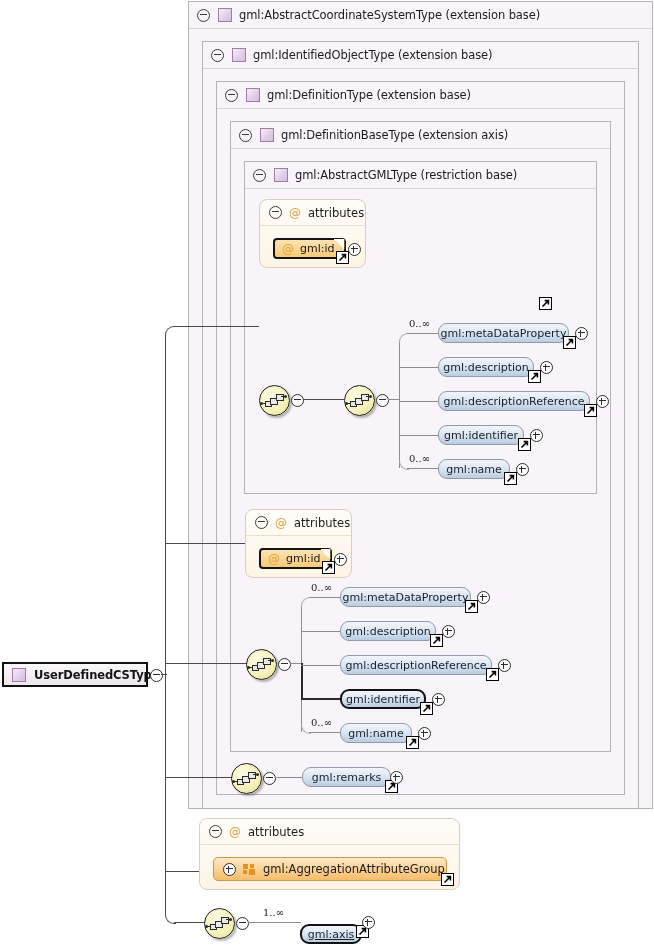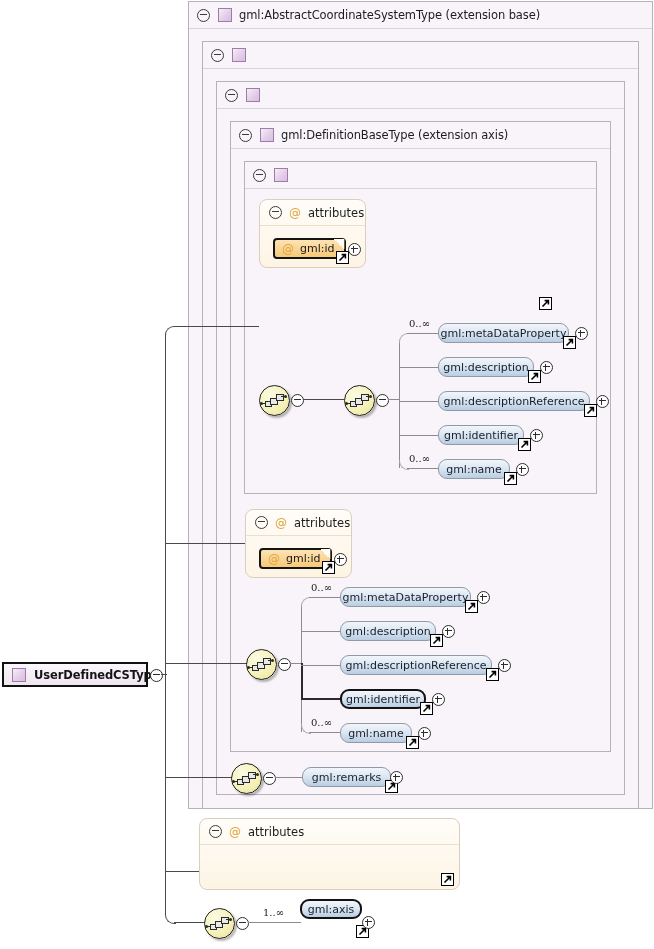--- a/index.html
+++ b/index.html
@@ -194,42 +194,45 @@
       <span class="toggle"></span>
       <span class="ico-ctype"></span>
       <span class="tb-title">gml:AbstractCoordinateSystemType (extension base)</span>
     </div>
   </div>
 
   <div class="typebox" style="left:202px;top:41px;width:437px;height:768px;">
     <div class="tb-head">
       <span class="toggle"></span>
       <span class="ico-ctype"></span>
+      <span class="tb-title">gml:IdentifiedObjectType (extension base)</span>
     </div>
   </div>
 
   <div class="typebox" style="left:216px;top:81px;width:409px;height:714px;">
     <div class="tb-head">
       <span class="toggle"></span>
       <span class="ico-ctype"></span>
+      <span class="tb-title">gml:DefinitionType (extension base)</span>
     </div>
   </div>
 
   <div class="typebox" style="left:230px;top:121px;width:381px;height:631px;">
     <div class="tb-head">
       <span class="toggle"></span>
       <span class="ico-ctype"></span>
       <span class="tb-title">gml:DefinitionBaseType (extension axis)</span>
     </div>
   </div>
 
   <div class="typebox" style="left:244px;top:161px;width:353px;height:333px;">
     <div class="tb-head">
       <span class="toggle"></span>
       <span class="ico-ctype"></span>
+      <span class="tb-title">gml:AbstractGMLType (restriction base)</span>
     </div>
   </div>
 
   <div class="rootbox" style="left:2px;top:662px;width:146px;">
     <span class="ico-ctype" style="margin-left:0;"></span>
     <span class="rt">UserDefinedCSType</span>
   </div>
   <span class="expand" style="left:150px;top:669px;"></span>
 
   <div class="ln v dark" style="left:165px;top:334px;height:581px;"></div>
@@ -484,41 +487,51 @@
   </div>
   <span class="expand plus" style="left:390px;top:771px;"></span>
 
   <div class="attrbox" style="left:199px;top:818px;width:261px;height:72px;">
     <div class="ab-head">
       <span class="toggle"></span>
       <span class="at-sign">@</span>
       <span class="ab-title">attributes</span>
     </div>
   </div>
+  <div class="agpill" style="left:213px;top:857px;width:234px;">
+    <span class="expand plus" style="position:relative;left:0;top:0;flex:0 0 auto;"></span>
+    <span class="ico-agroup">
+      <i class="a"></i>
+        <i class="b"></i>
+        <i class="c"></i>
+        <i class="d"></i>
+    </span>
+    <span>gml:AggregationAttributeGroup</span>
+  </div>
   <div class="refarrow" style="left:441px;top:873px;">
     <svg width="9" height="9" viewBox="0 0 9 9">
         <path d="M1.5 7.5 L7 2 M3.6 1.6 H7.4 V5.4" stroke="#000" stroke-width="1.6" fill="none"></path>
       </svg>
   </div>
 
   <div class="seqnode" style="left:204px;top:908px;">
     <span class="g">
       <u class="l1"></u>
         <b class="d1"></b>
       <i class="s1"></i>
         <i class="s2"></i>
         <i class="s3"></i>
       <u class="l2"></u>
         <b class="d2"></b>
     </span>
   </div>
   <span class="expand" style="left:236px;top:917px;"></span>
   <div class="ln h" style="left:248px;top:922px;width:53px;"></div>
   <span class="occ" style="left:263px;top:907px;">1..∞</span>
-  <div class="elpill req" style="left:300px;top:899px;width:62px;">
+  <div class="elpill req" style="left:300px;top:924px;width:62px;text-decoration:underline;">
     <span>gml:axis</span>
   </div>
   <div class="refarrow" style="left:356px;top:925px;">
     <svg width="9" height="9" viewBox="0 0 9 9">
         <path d="M1.5 7.5 L7 2 M3.6 1.6 H7.4 V5.4" stroke="#000" stroke-width="1.6" fill="none"></path>
       </svg>
   </div>
   <span class="expand plus" style="left:362px;top:916px;"></span>
 
 </div>

